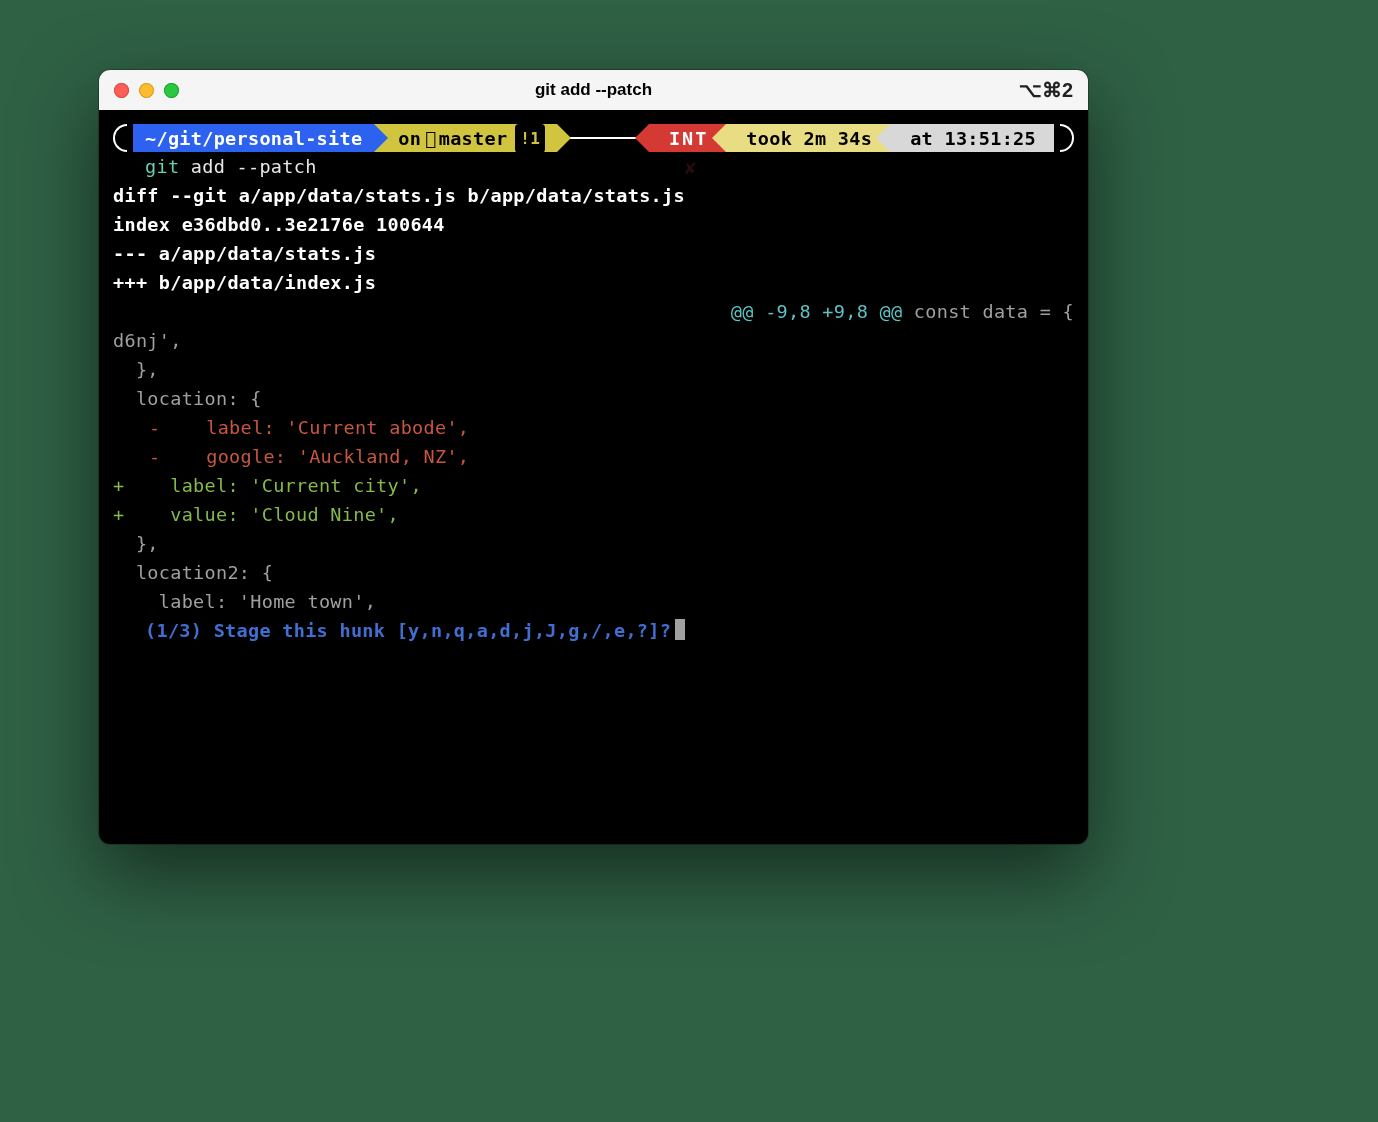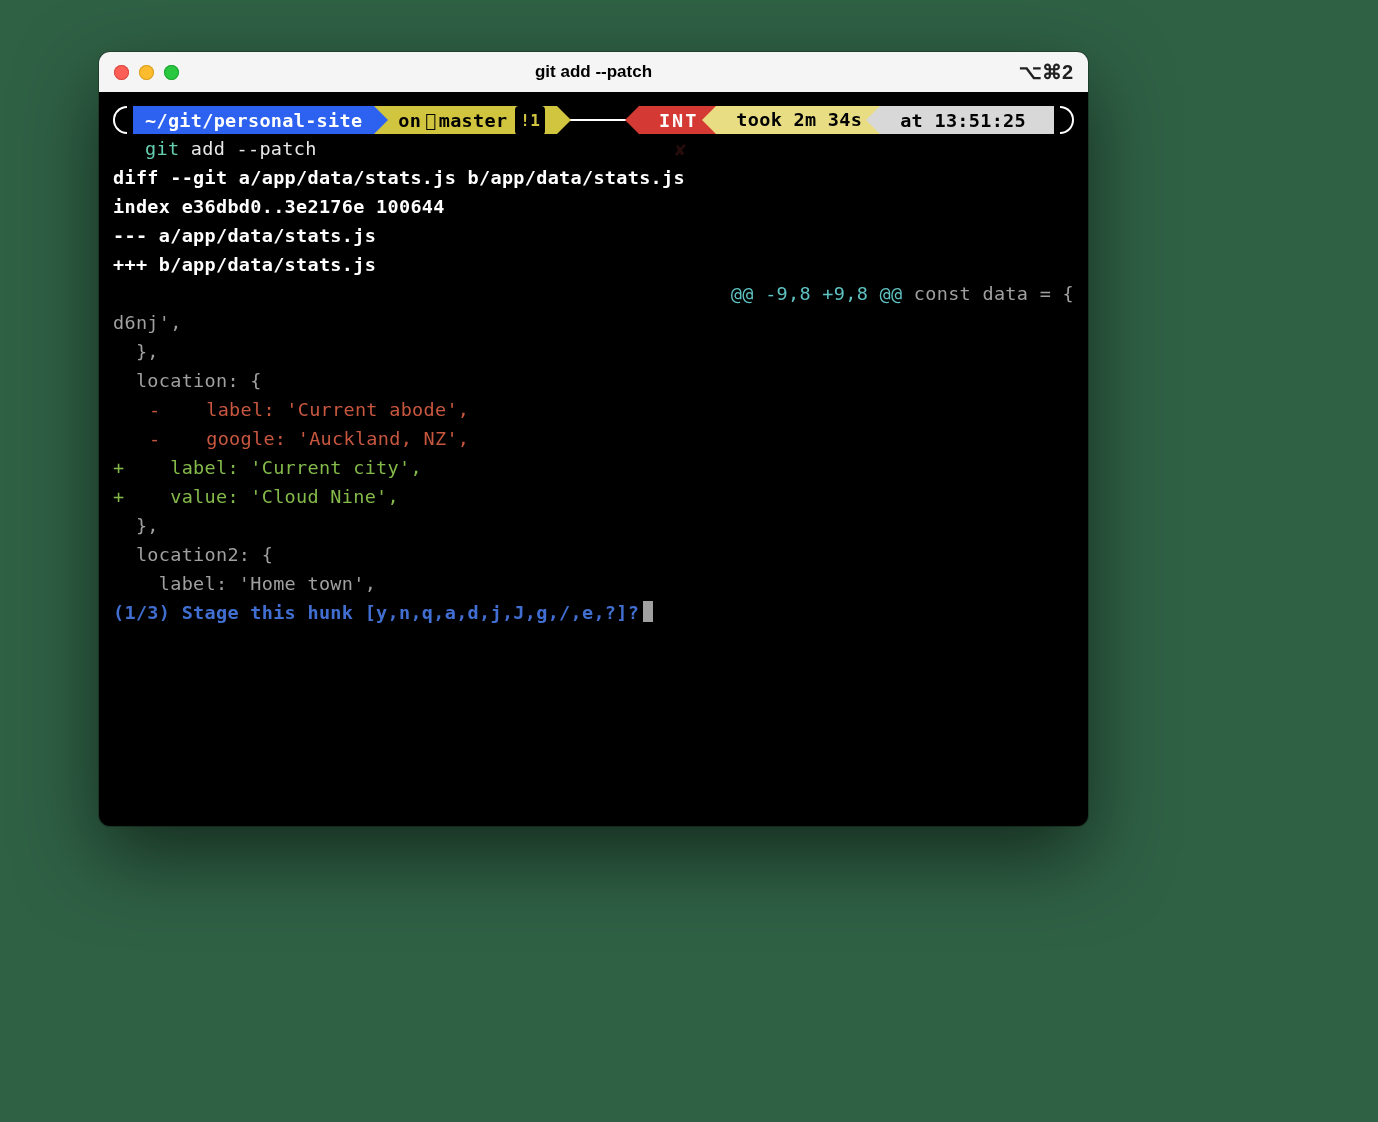--- a/index.html
+++ b/index.html
@@ -22,21 +22,21 @@
     --traffic-yellow: #fdbc2e;
     --traffic-green: #29c840;
   }
   html, body {
     margin: 0; padding: 0; width: 1378px; height: 1122px;
     background: var(--bg-page);
     font-family: -apple-system, BlinkMacSystemFont, "Segoe UI", sans-serif;
   }
   .window {
     position: absolute;
-    left: 99px; top: 52px;
+    left: 99px; top: 70px;
     width: 989px; height: 774px;
     background: var(--term-bg);
     border-radius: 11px;
     box-shadow: 0 30px 80px rgba(0,0,0,0.55), 0 0 0 1px rgba(0,0,0,0.25);
     overflow: hidden;
   }
   .titlebar {
     height: 40px;
     background: var(--titlebar-bg);
     display: flex;
@@ -126,23 +126,23 @@
     border-top: 14px solid transparent;
     border-bottom: 14px solid transparent;
     z-index: 2;
   }
   .seg-path { background: var(--prompt-blue); color: #fff; padding-left: 12px; }
   .seg-path .arrow-r { border-left: 14px solid var(--prompt-blue); }
   .seg-branch { background: var(--prompt-yellow); color: #000; padding-left: 24px; }
   .seg-branch .arrow-r { border-left: 14px solid var(--prompt-yellow); }
   .seg-int { background: var(--prompt-red); color: #fff; padding-right: 18px; flex-direction: column; }
   .seg-int .arrow-l { border-right: 14px solid var(--prompt-red); }
-  .seg-took { background: var(--prompt-lightyellow); color: #000; padding-right: 18px; align-items: flex-end; }
+  .seg-took { background: var(--prompt-lightyellow); color: #000; padding-right: 18px; }
   .seg-took .arrow-l { border-right: 14px solid var(--prompt-lightyellow); }
-  .seg-time { background: var(--prompt-lightgray); color: #000; padding-right: 28px; }
+  .seg-time { background: var(--prompt-lightgray); color: #000; padding-right: 18px; }
   .seg-time .arrow-l { border-right: 14px solid var(--prompt-lightgray); }
 
   .branch-status {
     background: #000; color: #d1c43f;
     border-radius: 4px;
     padding: 0 5px;
     margin-left: 8px;
     font-size: 16px;
   }
   .x-icon {
@@ -156,21 +156,21 @@
     color: var(--term-fg);
   }
   .cmd-line .git { color: var(--cyan-fg); }
 
   .diff-line { white-space: pre; font-weight: 700; color: #fff; }
   .hunk-line { white-space: pre; text-align: right; }
   .hunk-cyan { color: #5fc3c3; }
   .context { white-space: pre; color: var(--gray-fg); }
   .removed { white-space: pre; color: var(--red-fg); margin-left: 36px; }
   .added { white-space: pre; color: var(--green-fg); }
-  .prompt-q { white-space: pre; color: var(--blue-fg); font-weight: 700; }
+  .prompt-q { white-space: pre; color: var(--blue-fg); font-weight: 700; margin-left: 32px; }
 
   .cursor {
     display: inline-block;
     width: 10px; height: 21px;
     background: #a0a0a0;
     vertical-align: -3px;
     margin-left: 4px;
   }
 </style>
 </head>
@@ -228,21 +228,21 @@
       <div class="rounded-right"></div>
     </div>
 
     <div class="cmd-line">
       <span class="git">git</span><span> add --patch</span>
     </div>
 
     <div class="diff-line">diff --git a/app/data/stats.js b/app/data/stats.js</div>
     <div class="diff-line">index e36dbd0..3e2176e 100644</div>
     <div class="diff-line">--- a/app/data/stats.js</div>
-    <div class="diff-line">+++ b/app/data/stats.js</div>
+    <div class="diff-line">+++ b/app/data/index.js</div>
     <div class="hunk-line"><span class="hunk-cyan">@@ -9,8 +9,8 @@</span><span class="context"> const data = {</span></div>
     <div class="context">d6nj',</div>
     <div class="context">  },</div>
     <div class="context">  location: {</div>
     <div class="removed">-    label: 'Current abode',</div>
     <div class="removed">-    google: 'Auckland, NZ',</div>
     <div class="added">+    label: 'Current city',</div>
     <div class="added">+    value: 'Cloud Nine',</div>
     <div class="context">  },</div>
     <div class="context">  location2: {</div>

